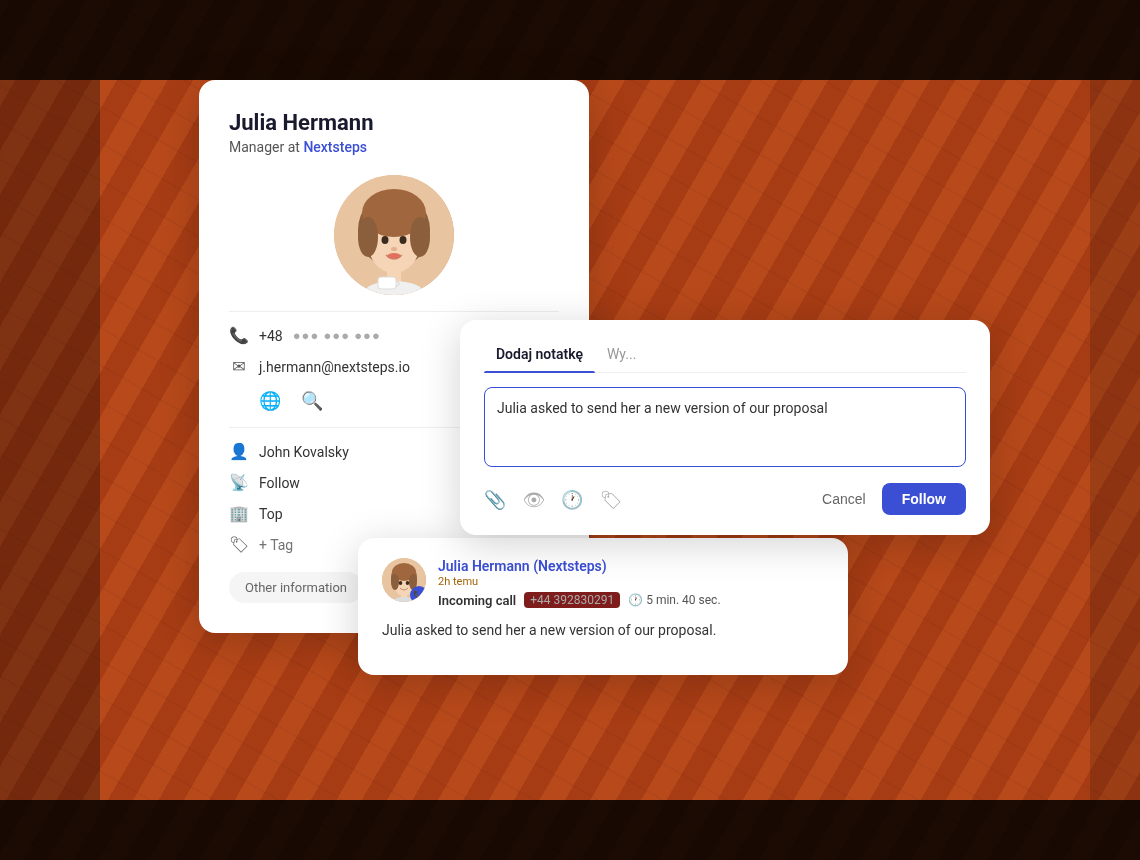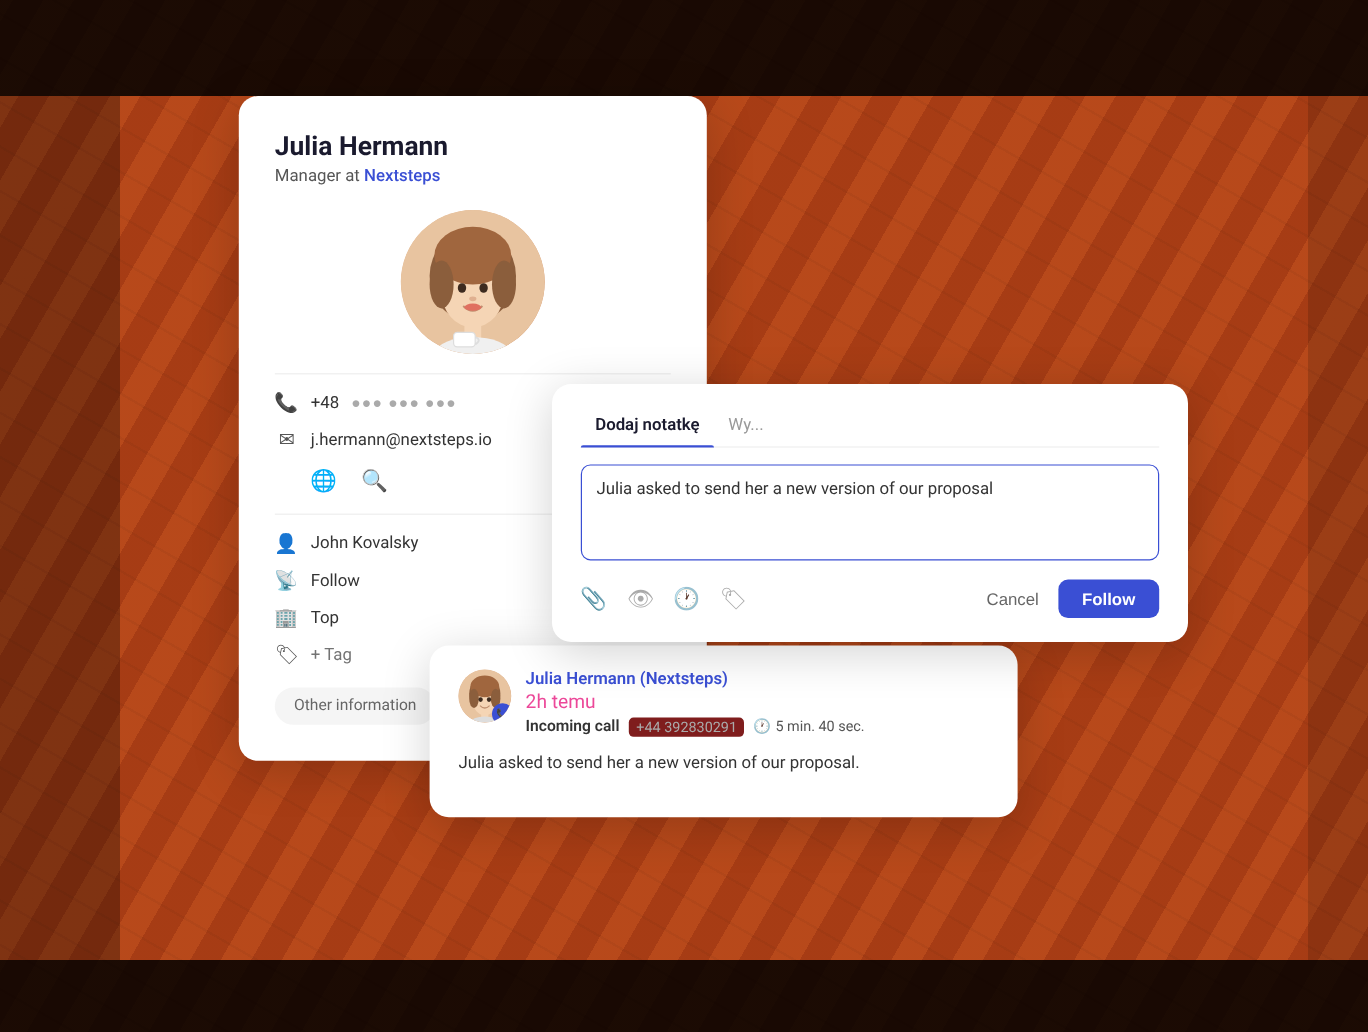--- a/index.html
+++ b/index.html
@@ -297,28 +297,28 @@
       flex: 1;
     }
 
     .activity-name {
       font-size: 14px;
       font-weight: 600;
       color: #3a4fd4;
     }
 
     .activity-time {
-      font-size: 16px;
-      color: #ec4899;
+      font-size: 11px;
+      color: #a16207;
       margin-top: 1px;
     }
 
     .activity-call-row {
       display: flex;
-      align-items: flex-start;
+      align-items: center;
       gap: 8px;
       margin-top: 4px;
       font-size: 13px;
       color: #333;
       font-weight: 600;
     }
 
     .call-num {
       color: #aaa;
       font-size: 12px;

